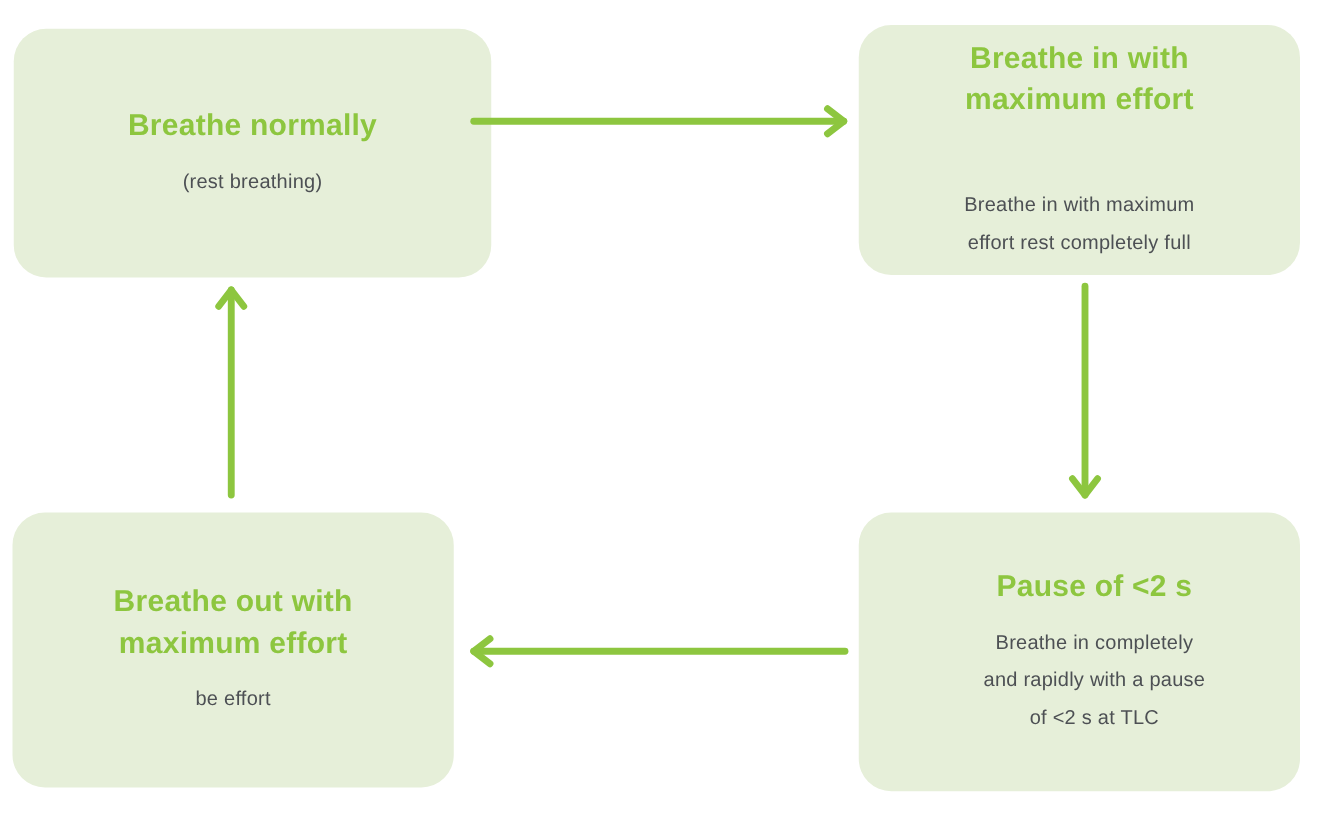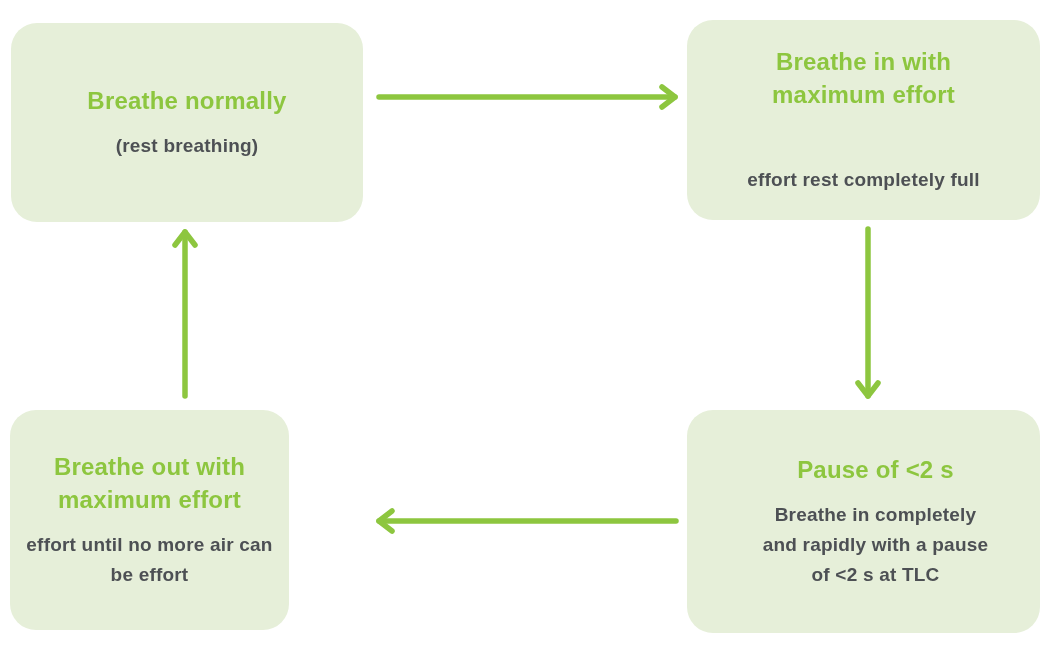--- a/index.html
+++ b/index.html
@@ -20,36 +20,36 @@
     background: var(--boxBg, #e6efd9);
     border-radius: 26px;
     display: flex;
     flex-direction: column;
     align-items: center;
     justify-content: center;
     text-align: center;
     box-sizing: border-box;
     padding: 10px 16px;
   }
-  .box-tl { left: 11px;  top: 23px;  width: 352px; height: 199px; }
+  .box-tl { left: 11px;  top: 23px;  width: 382px; height: 199px; }
   .box-tr { left: 687px; top: 20px;  width: 353px; height: 200px; gap: 40px; }
   .box-br { left: 687px; top: 410px; width: 353px; height: 223px; padding-left: 40px; }
-  .box-bl { left: 10px;  top: 410px; width: 279px; height: 220px; }
+  .box-bl { left: 10px;  top: 410px; width: 353px; height: 220px; }
   .box-title {
     color: var(--accent, #8dc63f);
     font-size: 24px;
     font-weight: 700;
     line-height: 33px;
     margin-bottom: 14px;
     letter-spacing: 0.2px;
   }
   .box-body {
     color: var(--bodyText, #4d5054);
-    font-size: 19px;
-    font-weight: 700;
+    font-size: 16px;
+    font-weight: 400;
     line-height: 30px;
     letter-spacing: 0.2px;
   }
   .box-title div, .box-body div { white-space: nowrap; }
   .arrow {
     position: absolute;
     overflow: visible;
   }
   .arrow line, .arrow polyline {
     stroke: var(--accent, #8dc63f);
@@ -72,20 +72,21 @@
       <div>(rest breathing)</div>
     </div>
   </div>
 
   <div class="box box-tr">
     <div class="box-title">
       <div>Breathe in with</div>
       <div>maximum effort</div>
     </div>
     <div class="box-body">
+      <div>Breathe in with maximum</div>
       <div>effort rest completely full</div>
     </div>
   </div>
 
   <div class="box box-br">
     <div class="box-title">
       <div>Pause of &lt;2 s</div>
     </div>
     <div class="box-body">
       <div>Breathe in completely</div>
@@ -93,21 +94,20 @@
       <div>of &lt;2 s at TLC</div>
     </div>
   </div>
 
   <div class="box box-bl">
     <div class="box-title">
       <div>Breathe out with</div>
       <div>maximum effort</div>
     </div>
     <div class="box-body">
-      <div>effort until no more air can</div>
       <div>be effort</div>
     </div>
   </div>
 
   <svg class="arrow" style="left:376px; top:79px;" width="304" height="36" aria-hidden="true">
     <line x1="3" y1="18" x2="299" y2="18"></line>
     <polyline points="286,8 299,18 286,28"></polyline>
   </svg>
 
   <svg class="arrow" style="left:850px; top:226px;" width="36" height="176" aria-hidden="true">

